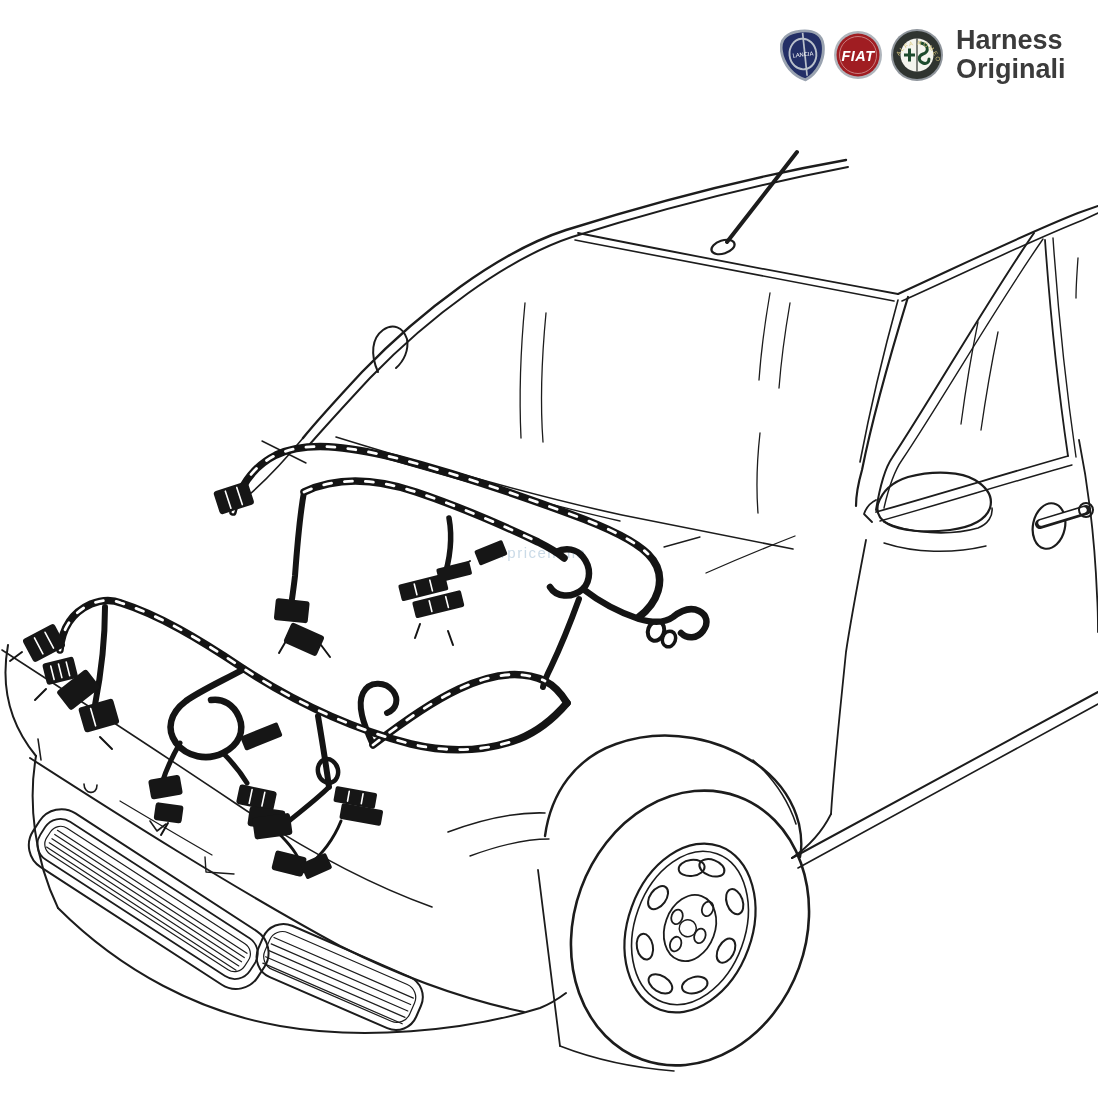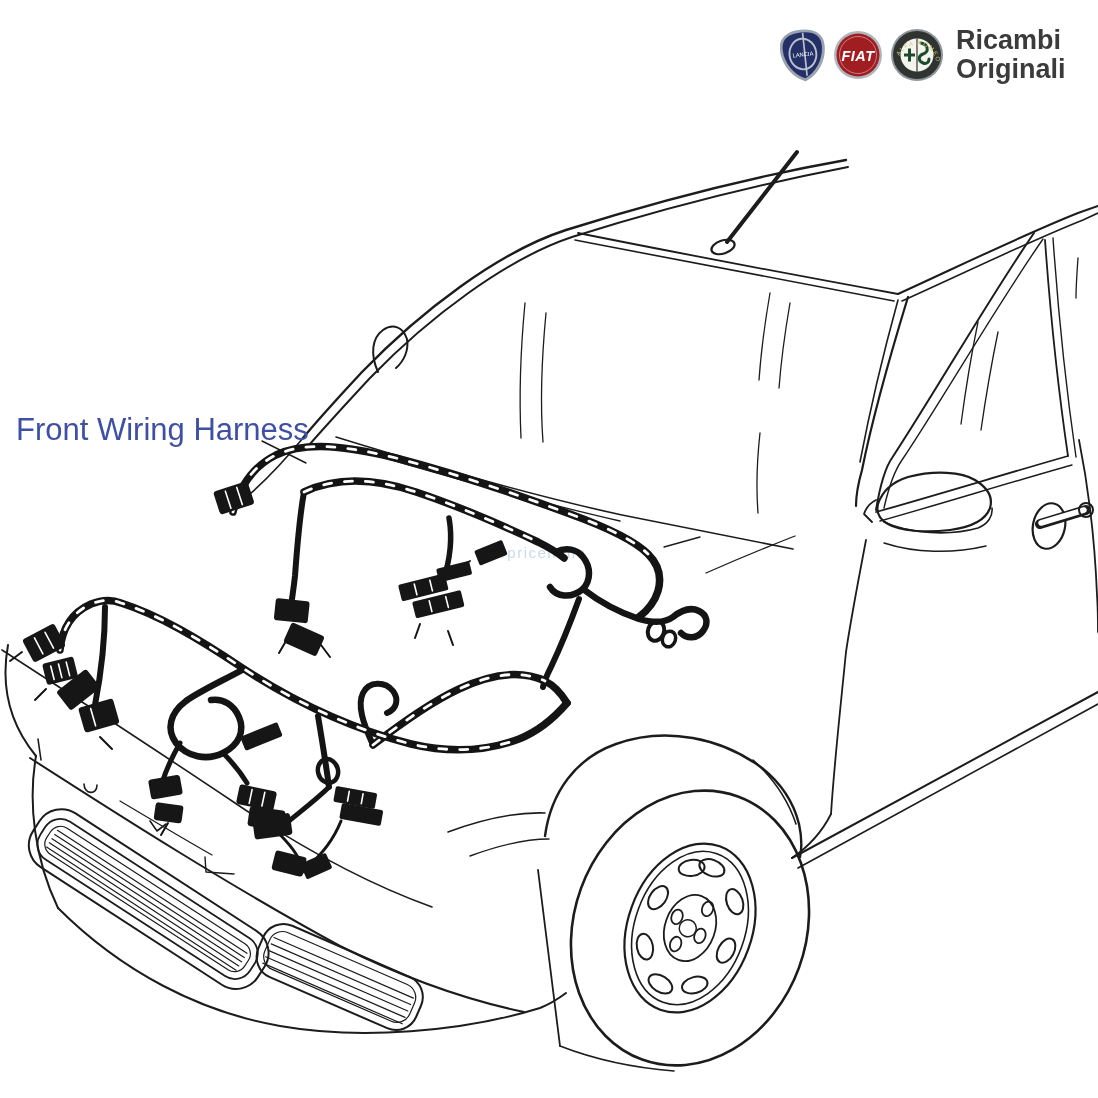--- a/index.html
+++ b/index.html
@@ -239,21 +239,20 @@
       <path transform="translate(42 664) rotate(-14)" d="M8,4 L8,18 M16,4 L16,18 M24,4 L24,18"></path>
       <path transform="translate(78 708) rotate(-16)" d="M12,4 L12,22"></path>
       <path transform="translate(240 784) rotate(12)" d="M13,3 L13,17 M26,3 L26,17"></path>
       <path transform="translate(336 786) rotate(10)" d="M14,3 L14,13 M28,3 L28,13"></path>
       <path transform="translate(398 585) rotate(-14)" d="M16,3 L16,14 M32,3 L32,14"></path>
       <path transform="translate(412 602) rotate(-14)" d="M17,3 L17,14 M34,3 L34,14"></path>
     </g>
   </g>
 </svg>
 
-<div class="part-label">Front Wiring Harness</div>
 
 <div class="brand">
   <svg class="logo" width="46" height="54" viewBox="-24 -28 48 56">
     <g transform="rotate(-6)">
       <path d="M0,-25 C14,-25 22,-19 22,-8 C22,8 12,21 0,26 C-12,21 -22,8 -22,-8 C-22,-19 -14,-25 0,-25 Z" fill="#232f66" stroke="#9aa3b0" stroke-width="3"></path>
       <ellipse cx="0" cy="-1" rx="14" ry="16" fill="none" stroke="#b9c0ca" stroke-width="2"></ellipse>
       <line x1="2" y1="-23" x2="2" y2="22" stroke="#b9c0ca" stroke-width="1.8"></line>
       <text x="0" y="1.5" text-anchor="middle" font-size="6" fill="#ffffff" font-family="Liberation Sans, sans-serif">LANCIA</text>
     </g>
   </svg>
@@ -269,18 +268,18 @@
     <circle r="16.5" fill="#f4f4ee"></circle>
     <line x1="0" y1="-16.5" x2="0" y2="16.5" stroke="#2f3430" stroke-width="1.2"></line>
     <path d="M-13,0 h11 M-7.5,-6.5 v13" stroke="#1d4a2d" stroke-width="3" fill="none"></path>
     <path d="M4,-12 C12,-10 12,-3 6,-1 C1,1 1,6 6,8 C10,9.5 12,7 12,4" stroke="#1d4a2d" stroke-width="3" fill="none" stroke-linecap="round"></path>
     <path id="alfaArc" d="M-19,5 A19.5,19.5 0 0 1 19,5" fill="none"></path>
     <text font-size="6" fill="#d9c77e" letter-spacing="1.2" font-family="Liberation Sans, sans-serif">
       <textPath href="#alfaArc" startOffset="8%">ALFA ROMEO</textPath>
     </text>
   </svg>
   <div class="brand-text">
-    <span>Ricambi</span>
+    <span>Harness</span>
     <span>Originali</span>
   </div>
 </div>
 
 </div>
 
 </body></html>

